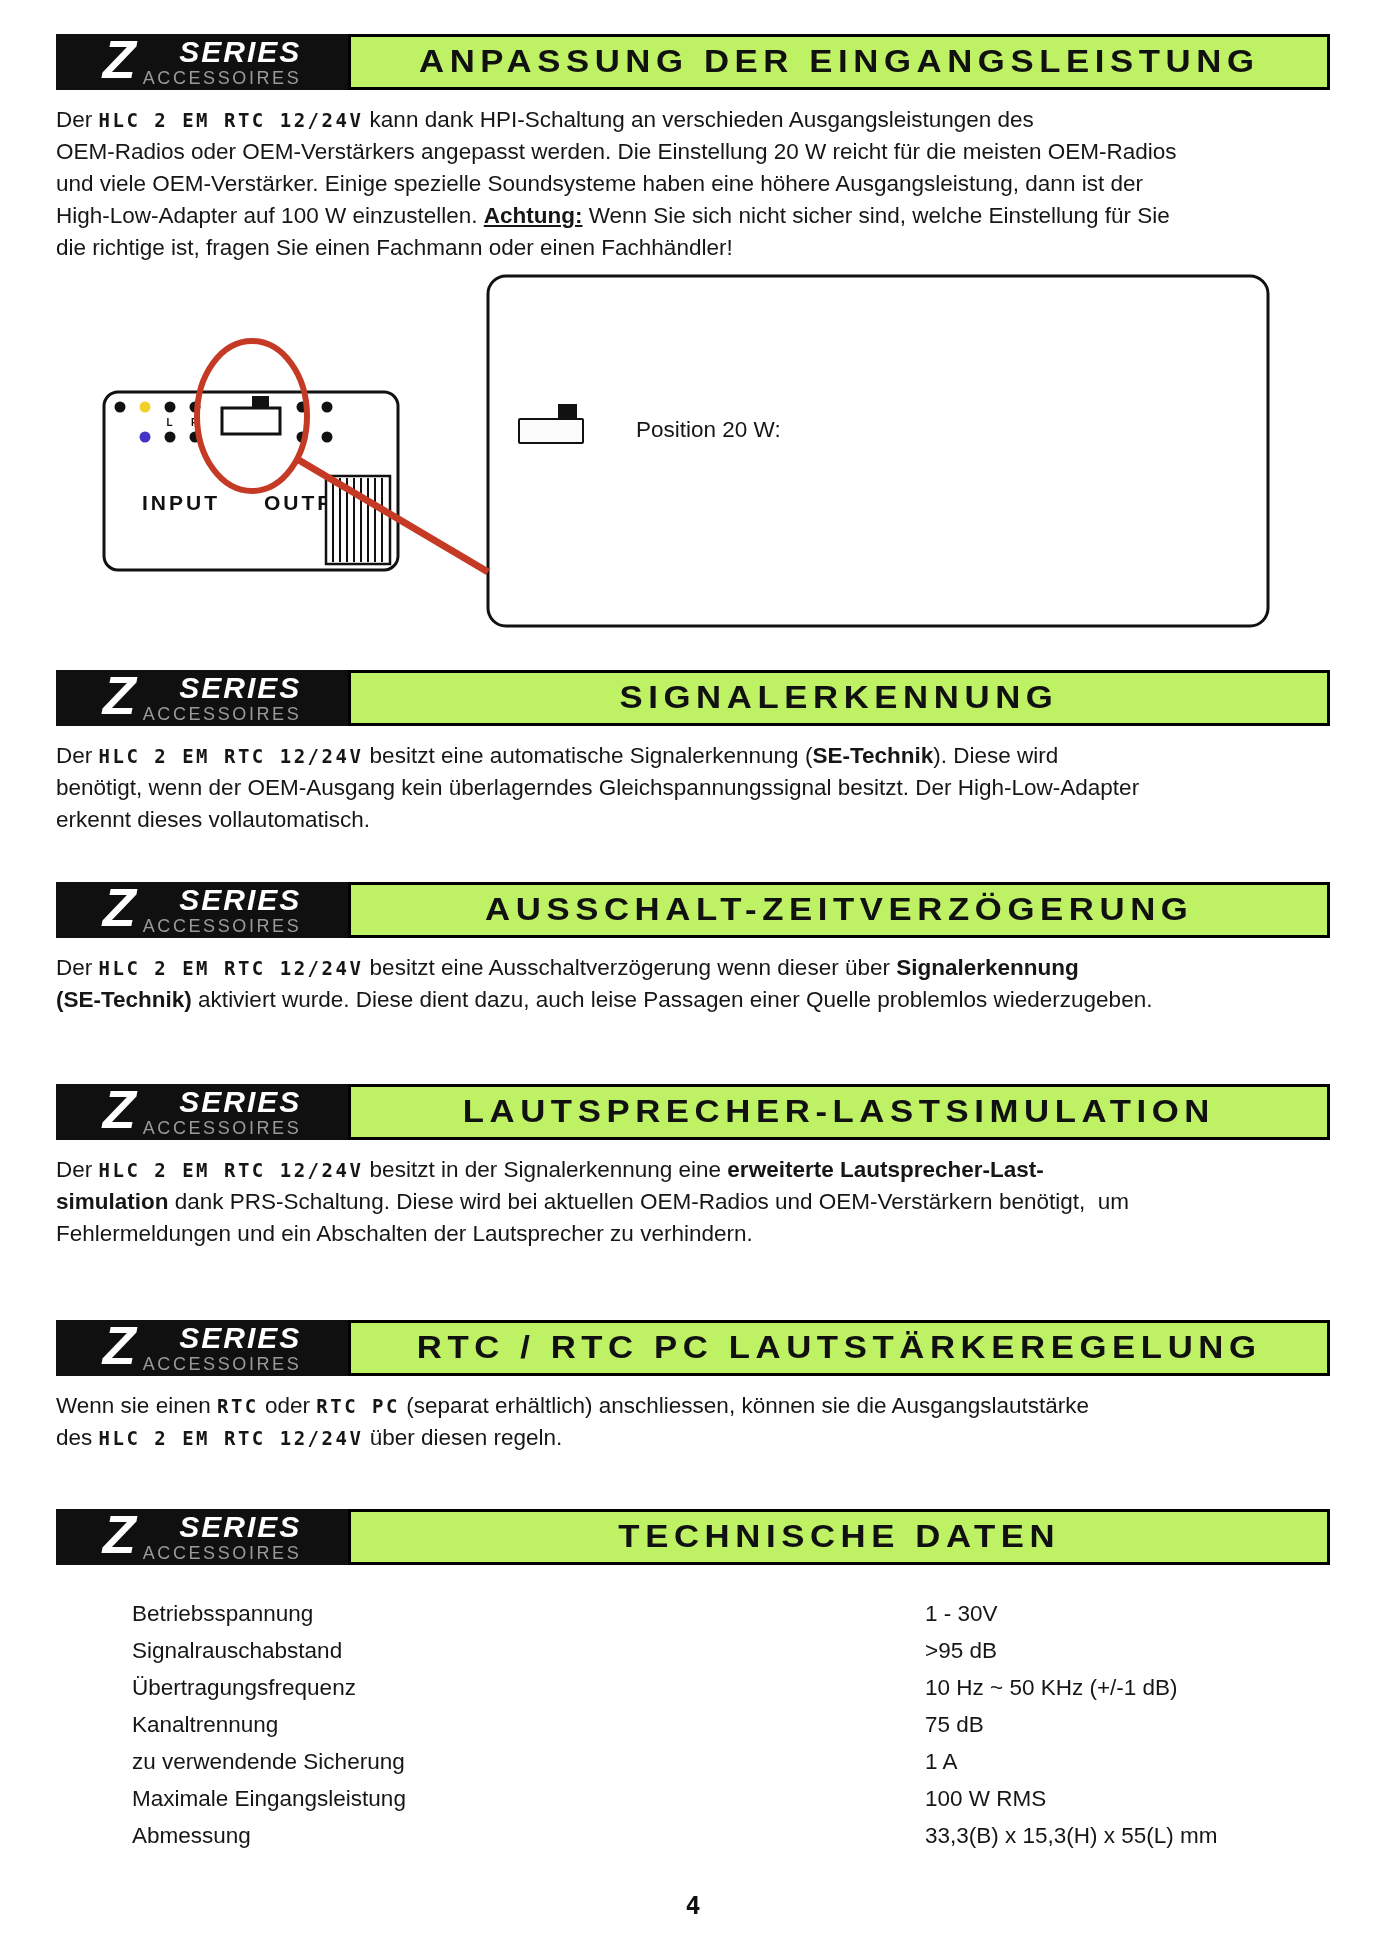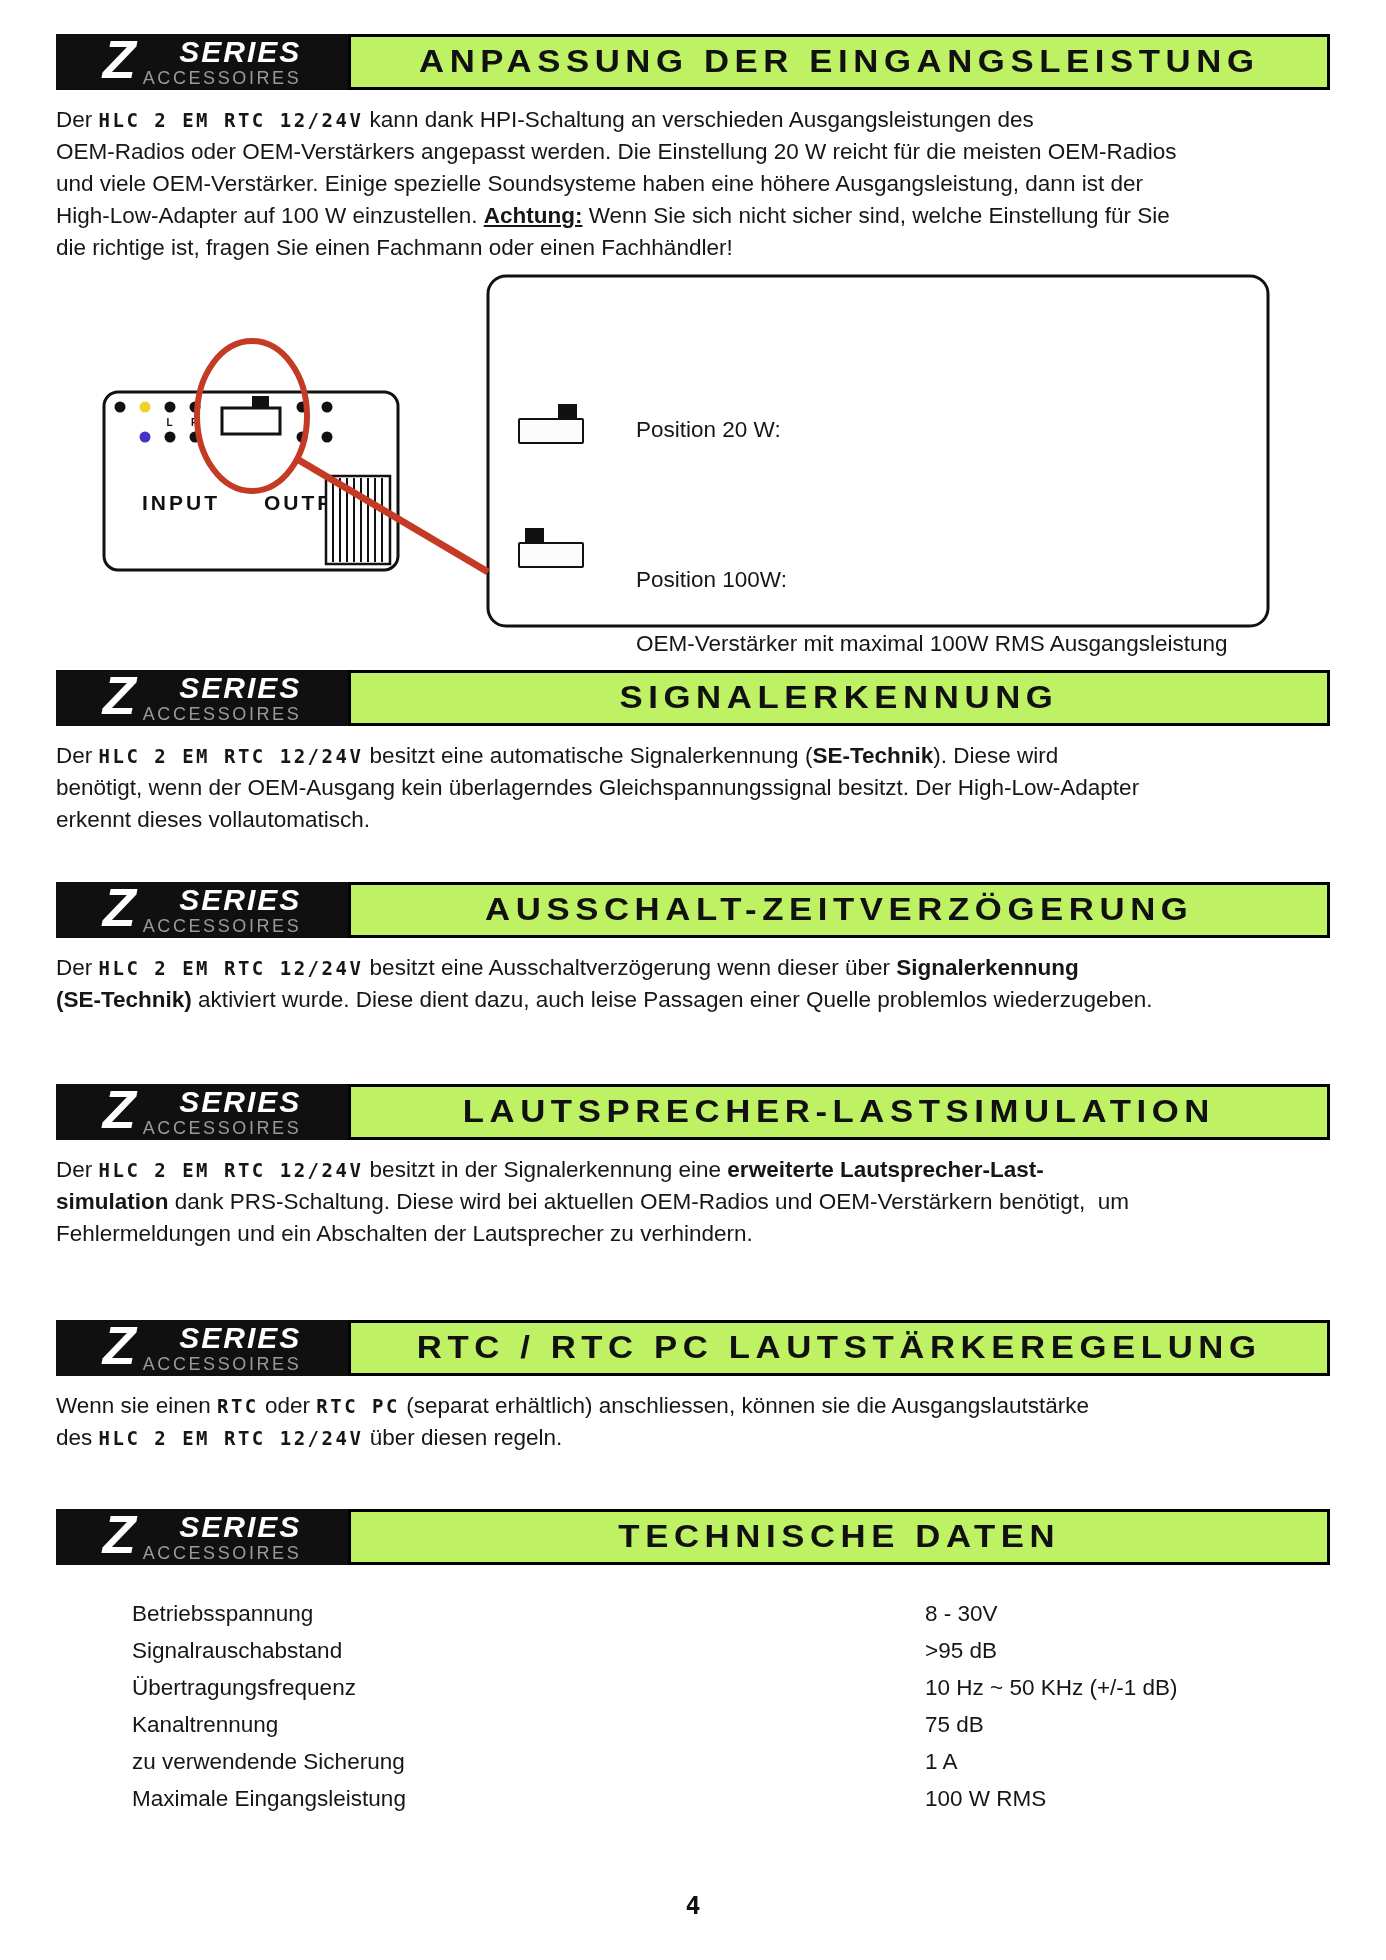--- a/index.html
+++ b/index.html
@@ -143,30 +143,20 @@
     <div class="co-item co-item1">
       <div class="sw-icon i1">
         <div class="knob knob-r"></div>
         <div class="sw-body"></div>
       </div>
       <div class="co-text">
         <span>Position 20 W:</span><br>
       </div>
     </div>
 
-    <div class="co-item co-item2">
-      <div class="sw-icon i2">
-        <div class="knob knob-l"></div>
-        <div class="sw-body"></div>
-      </div>
-      <div class="co-text">
-        <span>Position 100W:</span><br>
-        <span>OEM-Verstärker mit maximal 100W RMS Ausgangsleistung</span>
-      </div>
-    </div>
   </div>
 
   <div class="sec-header mt-h2">
     <div class="logo">
       <span class="logo-z">Z</span>
       <span class="logo-col">
         <span class="logo-series">SERIES</span>
         <span class="logo-acc">ACCESSOIRES</span>
       </span>
     </div>
@@ -233,21 +223,21 @@
       </span>
     </div>
     <div class="sec-title-box">
       <span class="sec-title">TECHNISCHE DATEN</span>
     </div>
   </div>
 
   <div class="specs">
     <div class="spec-row">
       <span class="spec-label">Betriebsspannung</span>
-      <span class="spec-value">8 - 30V</span>
+      <span class="spec-value">1 - 30V</span>
     </div>
     <div class="spec-row">
       <span class="spec-label">Signalrauschabstand</span>
       <span class="spec-value">&gt;95 dB</span>
     </div>
     <div class="spec-row">
       <span class="spec-label">Übertragungsfrequenz</span>
       <span class="spec-value">10 Hz ~ 50 KHz (+/-1 dB)</span>
     </div>
     <div class="spec-row">
@@ -255,17 +245,21 @@
       <span class="spec-value">75 dB</span>
     </div>
     <div class="spec-row">
       <span class="spec-label">zu verwendende Sicherung</span>
       <span class="spec-value">1 A</span>
     </div>
     <div class="spec-row">
       <span class="spec-label">Maximale Eingangsleistung</span>
       <span class="spec-value">100 W RMS</span>
     </div>
+    <div class="spec-row">
+      <span class="spec-label">Abmessung</span>
+      <span class="spec-value">33,3(B) x 15,3(H) x 55(L) mm</span>
+    </div>
   </div>
 
   <div class="page-num">4</div>
 
 </div>
 
 </body></html>

